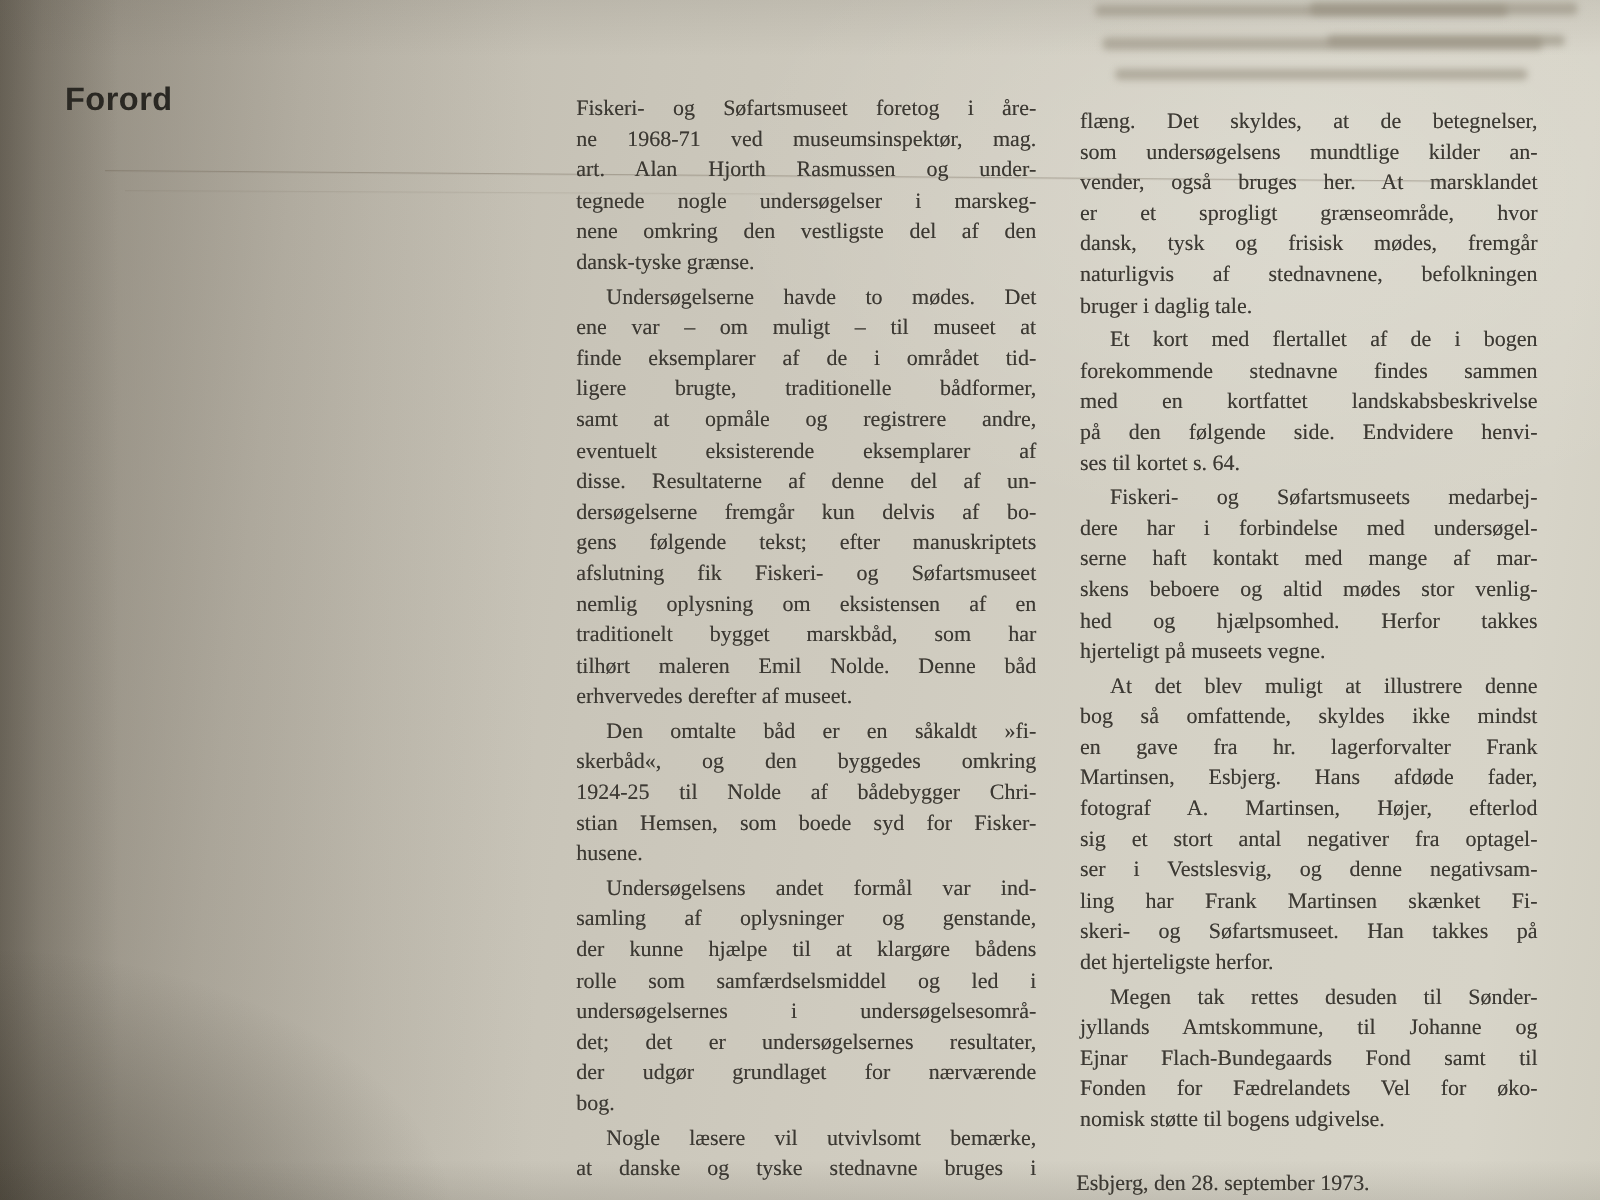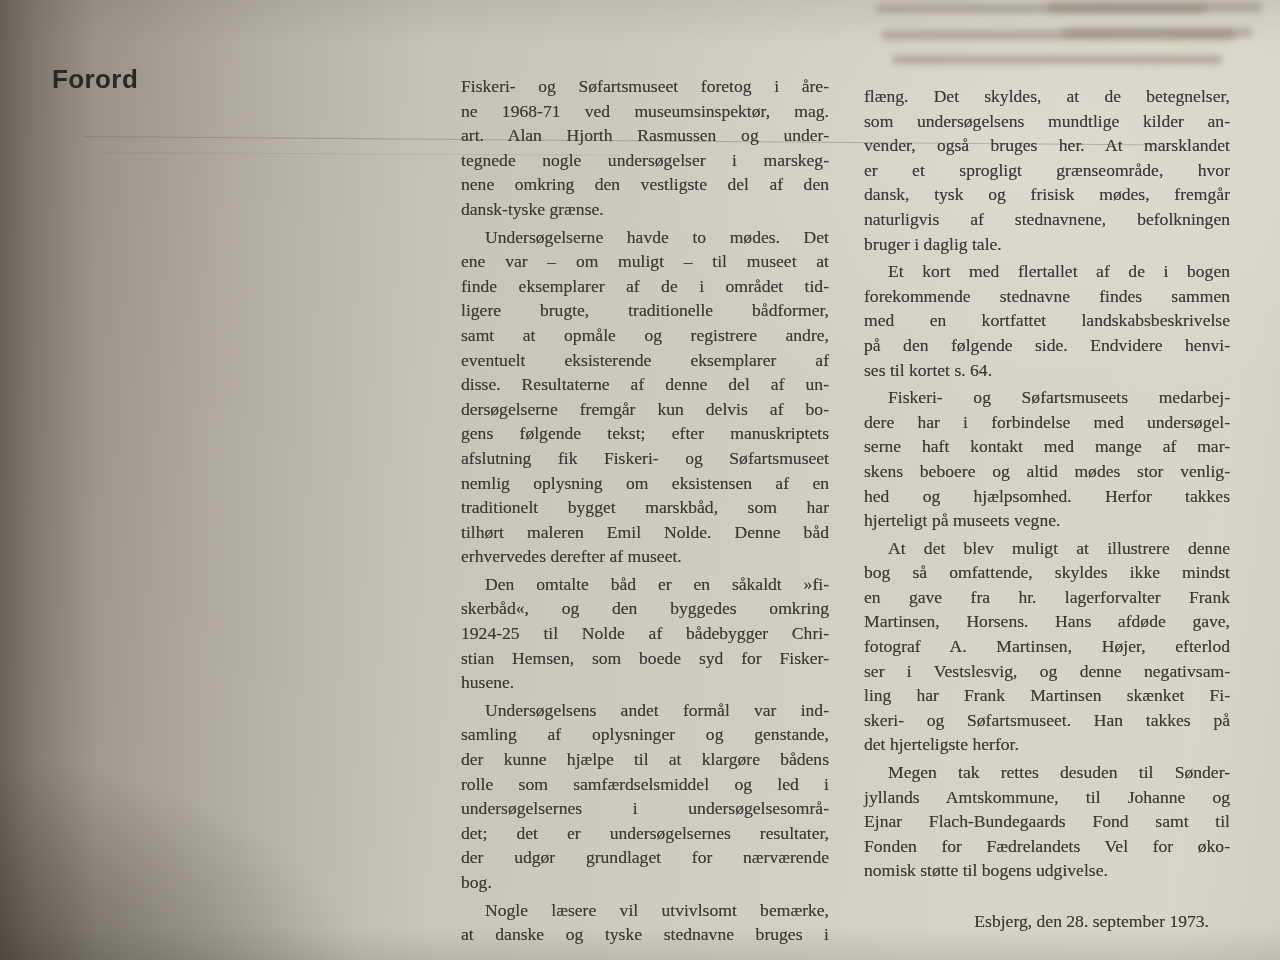--- a/index.html
+++ b/index.html
@@ -30,21 +30,21 @@
     font-size:17.6px;line-height:24.6px;color:#3c3933;
     text-shadow:0 0 0.5px rgba(60,56,50,0.55);
   }
   .col-1{left:458px;top:71px;}
   .col-2{left:861px;top:81px;width:372px;}
   .para{margin:3px;}
   .line{text-align:justify;text-align-last:justify;}
   .line.last{text-align-last:left;}
   .line.indent{text-indent:24px;}
   .signature{
-    margin-top:26px;text-align:right;padding-right:24px;
+    margin-top:26px;padding-right:24px;
     font-size:17.6px;color:#3c3933;
   }
   .crease{
     position:absolute;background:rgba(110,100,85,0.38);
     height:1.4px;filter:blur(0.5px);transform-origin:left center;
   }
   .crease-main{left:84px;top:136px;width:1080px;transform:rotate(0.45deg);}
   .crease-faint{left:100px;top:152px;width:520px;opacity:0.35;transform:rotate(0.3deg);}
   .ghost{
     position:absolute;background:rgba(146,138,122,0.55);
@@ -141,22 +141,23 @@
         <div class="line">dere har i forbindelse med undersøgel-</div>
         <div class="line">serne haft kontakt med mange af mar-</div>
         <div class="line">skens beboere og altid mødes stor venlig-</div>
         <div class="line">hed og hjælpsomhed. Herfor takkes</div>
         <div class="line last">hjerteligt på museets vegne.</div>
       </div>
       <div class="para">
         <div class="line indent">At det blev muligt at illustrere denne</div>
         <div class="line">bog så omfattende, skyldes ikke mindst</div>
         <div class="line">en gave fra hr. lagerforvalter Frank</div>
-        <div class="line">Martinsen, Horsens. Hans afdøde gave,</div>
+        <div class="line">Martinsen, Esbjerg. Hans afdøde fader,</div>
         <div class="line">fotograf A. Martinsen, Højer, efterlod</div>
+        <div class="line">sig et stort antal negativer fra optagel-</div>
         <div class="line">ser i Vestslesvig, og denne negativsam-</div>
         <div class="line">ling har Frank Martinsen skænket Fi-</div>
         <div class="line">skeri- og Søfartsmuseet. Han takkes på</div>
         <div class="line last">det hjerteligste herfor.</div>
       </div>
       <div class="para">
         <div class="line indent">Megen tak rettes desuden til Sønder-</div>
         <div class="line">jyllands Amtskommune, til Johanne og</div>
         <div class="line">Ejnar Flach-Bundegaards Fond samt til</div>
         <div class="line">Fonden for Fædrelandets Vel for øko-</div>

